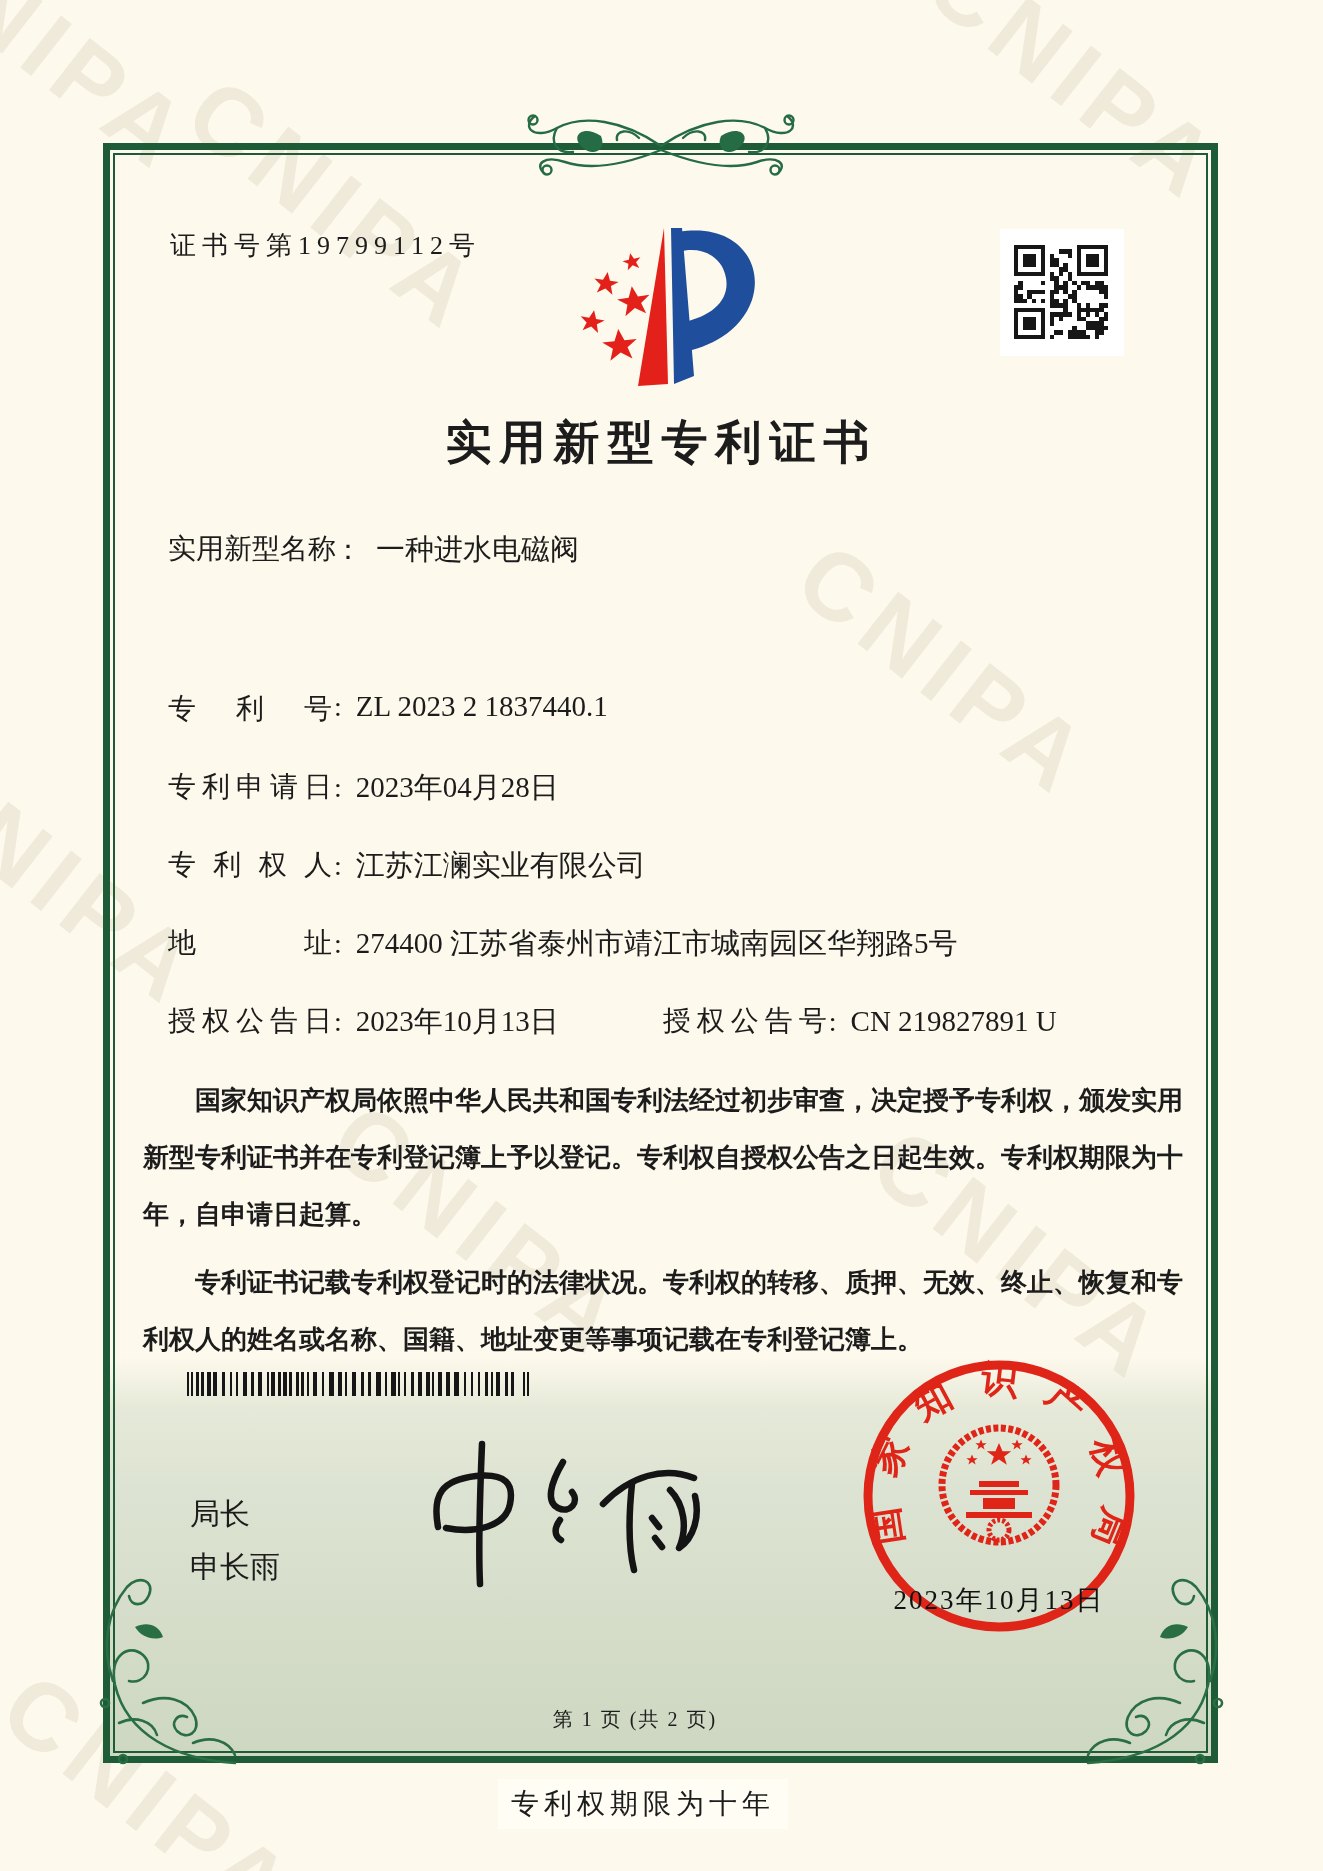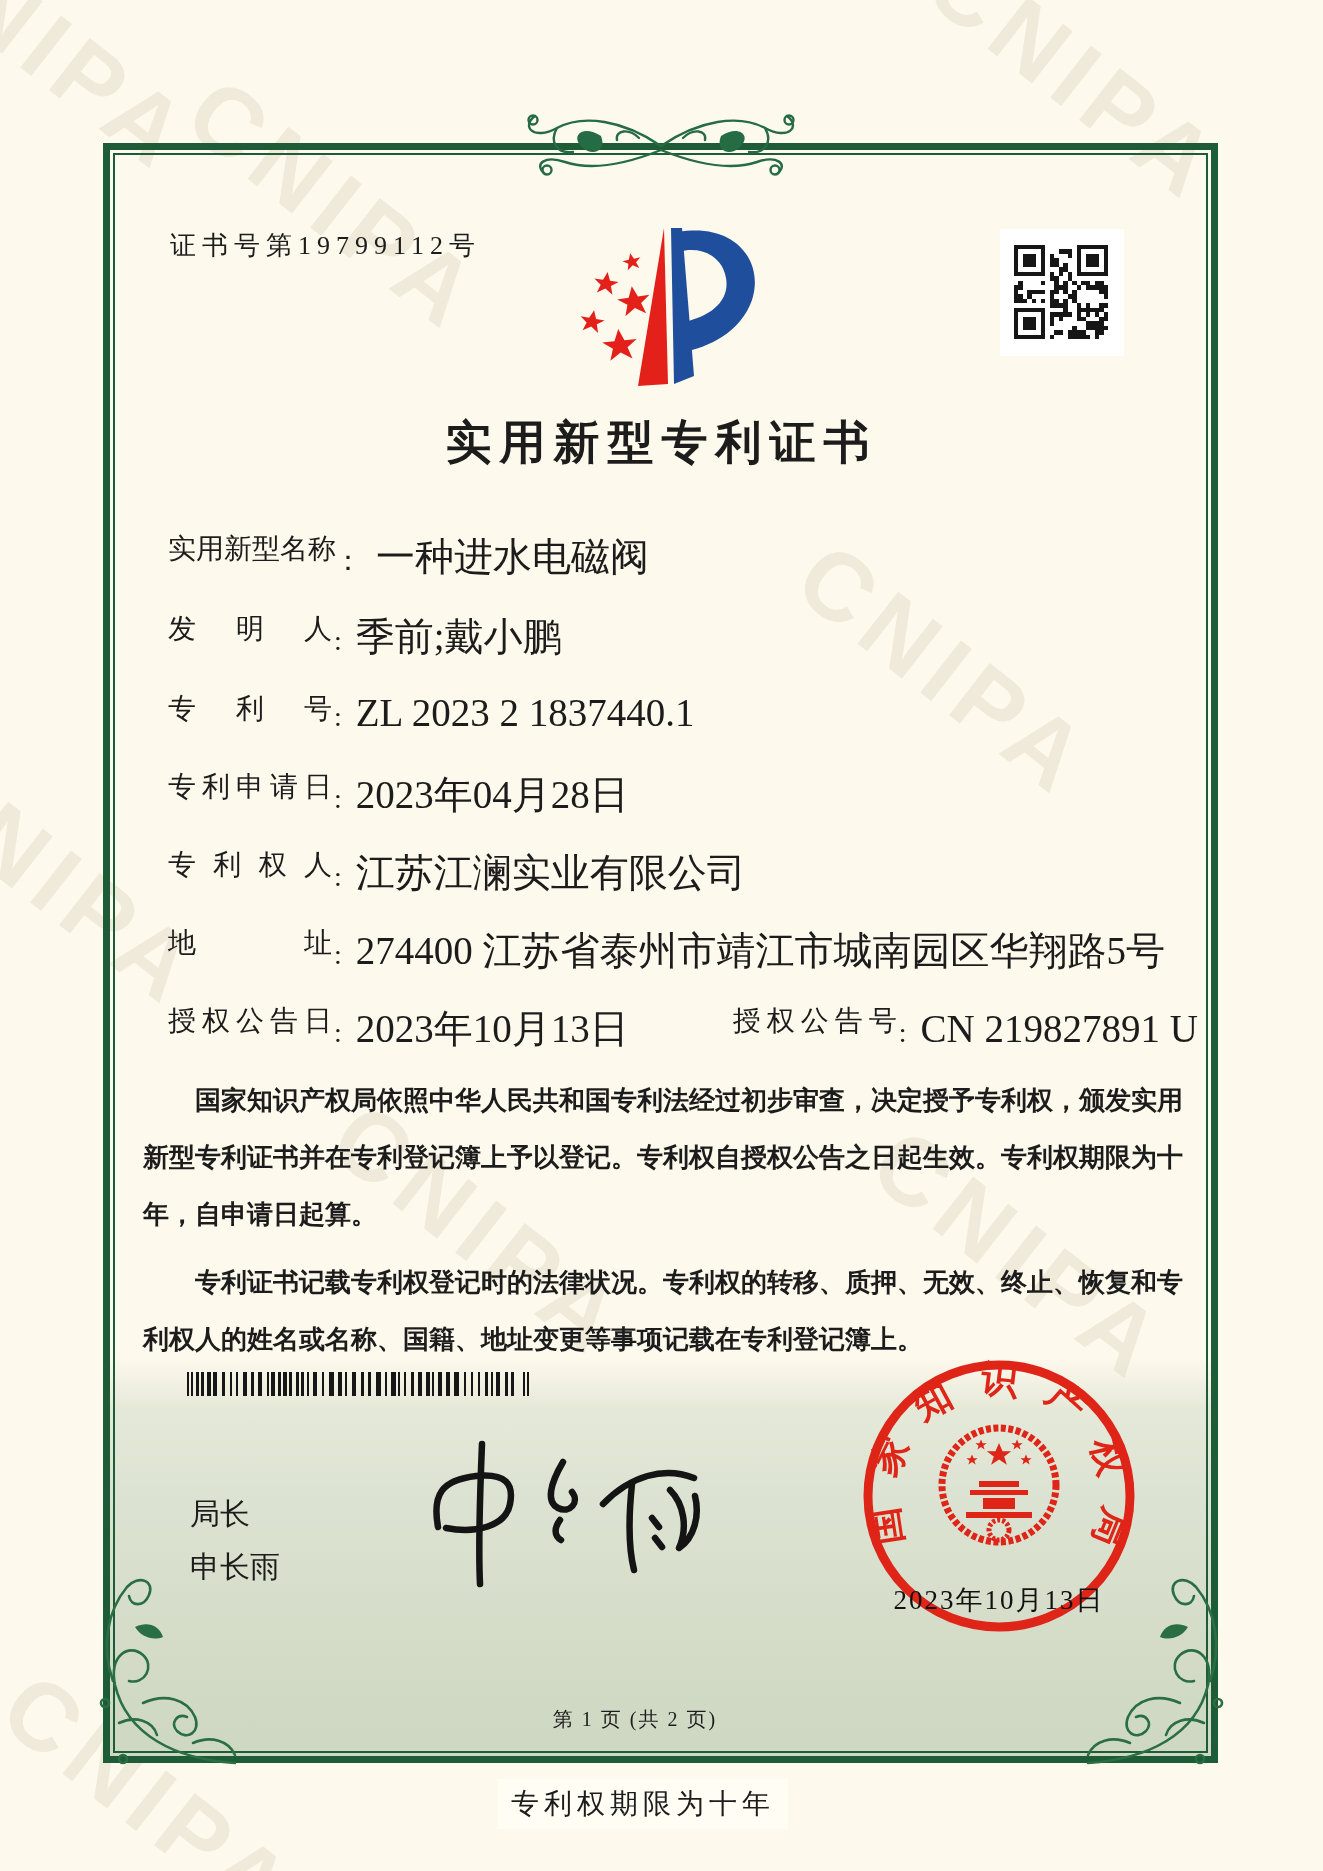--- a/index.html
+++ b/index.html
@@ -24,21 +24,21 @@
 
   .certno{position:absolute;left:170px;top:228px;font-size:26px;letter-spacing:6px;}
 
   .title{position:absolute;left:0;top:412px;width:1323px;text-align:center;
          font-size:46px;font-weight:bold;letter-spacing:8px;}
 
   .row{position:absolute;left:168px;height:42px;font-size:28px;white-space:nowrap;}
   .flabel{display:inline-block;width:164px;text-align:justify;text-align-last:justify;
           vertical-align:top;}
   .sep{display:inline-block;margin-left:2px;}
-  .fval{display:inline-block;margin-left:14px;font-size:39px;}
+  .fval{display:inline-block;margin-left:14px;font-size:29px;}
   .row2label{display:inline-block;width:164px;text-align:justify;text-align-last:justify;
           vertical-align:top;margin-left:104px;}
 
   .paras{position:absolute;left:143px;top:1072px;width:1040px;font-size:26px;
          line-height:2.2;text-align:justify;font-weight:bold;}
   .paras p{margin:0 0 10px 0;text-indent:2em;}
 
   .barcode{position:absolute;left:187px;top:1372px;}
 
   .officer{position:absolute;left:190px;font-size:30px;
@@ -270,23 +270,20 @@
       <use href="#st" transform="translate(26,100) scale(12) rotate(10)"></use>
       <use href="#st" transform="translate(54,124) scale(17) rotate(-6)"></use>
     </g>
   </svg>
 
   <div class="title">实用新型专利证书</div>
 
   <div class="row" style="top:530px">
     <span class="flabel">实用新型名称</span><span class="sep">：</span><span class="fval">一种进水电磁阀</span>
   </div>
-  <div class="row" style="top:610px">
-    <span class="flabel">发明人</span><span class="sep">:</span><span class="fval">季前;戴小鹏</span>
-  </div>
   <div class="row" style="top:690px">
     <span class="flabel">专利号</span><span class="sep">:</span><span class="fval">ZL 2023 2 1837440.1</span>
   </div>
   <div class="row" style="top:768px">
     <span class="flabel">专利申请日</span><span class="sep">:</span><span class="fval">2023年04月28日</span>
   </div>
   <div class="row" style="top:846px">
     <span class="flabel">专利权人</span><span class="sep">:</span><span class="fval">江苏江澜实业有限公司</span>
   </div>
   <div class="row" style="top:924px">

